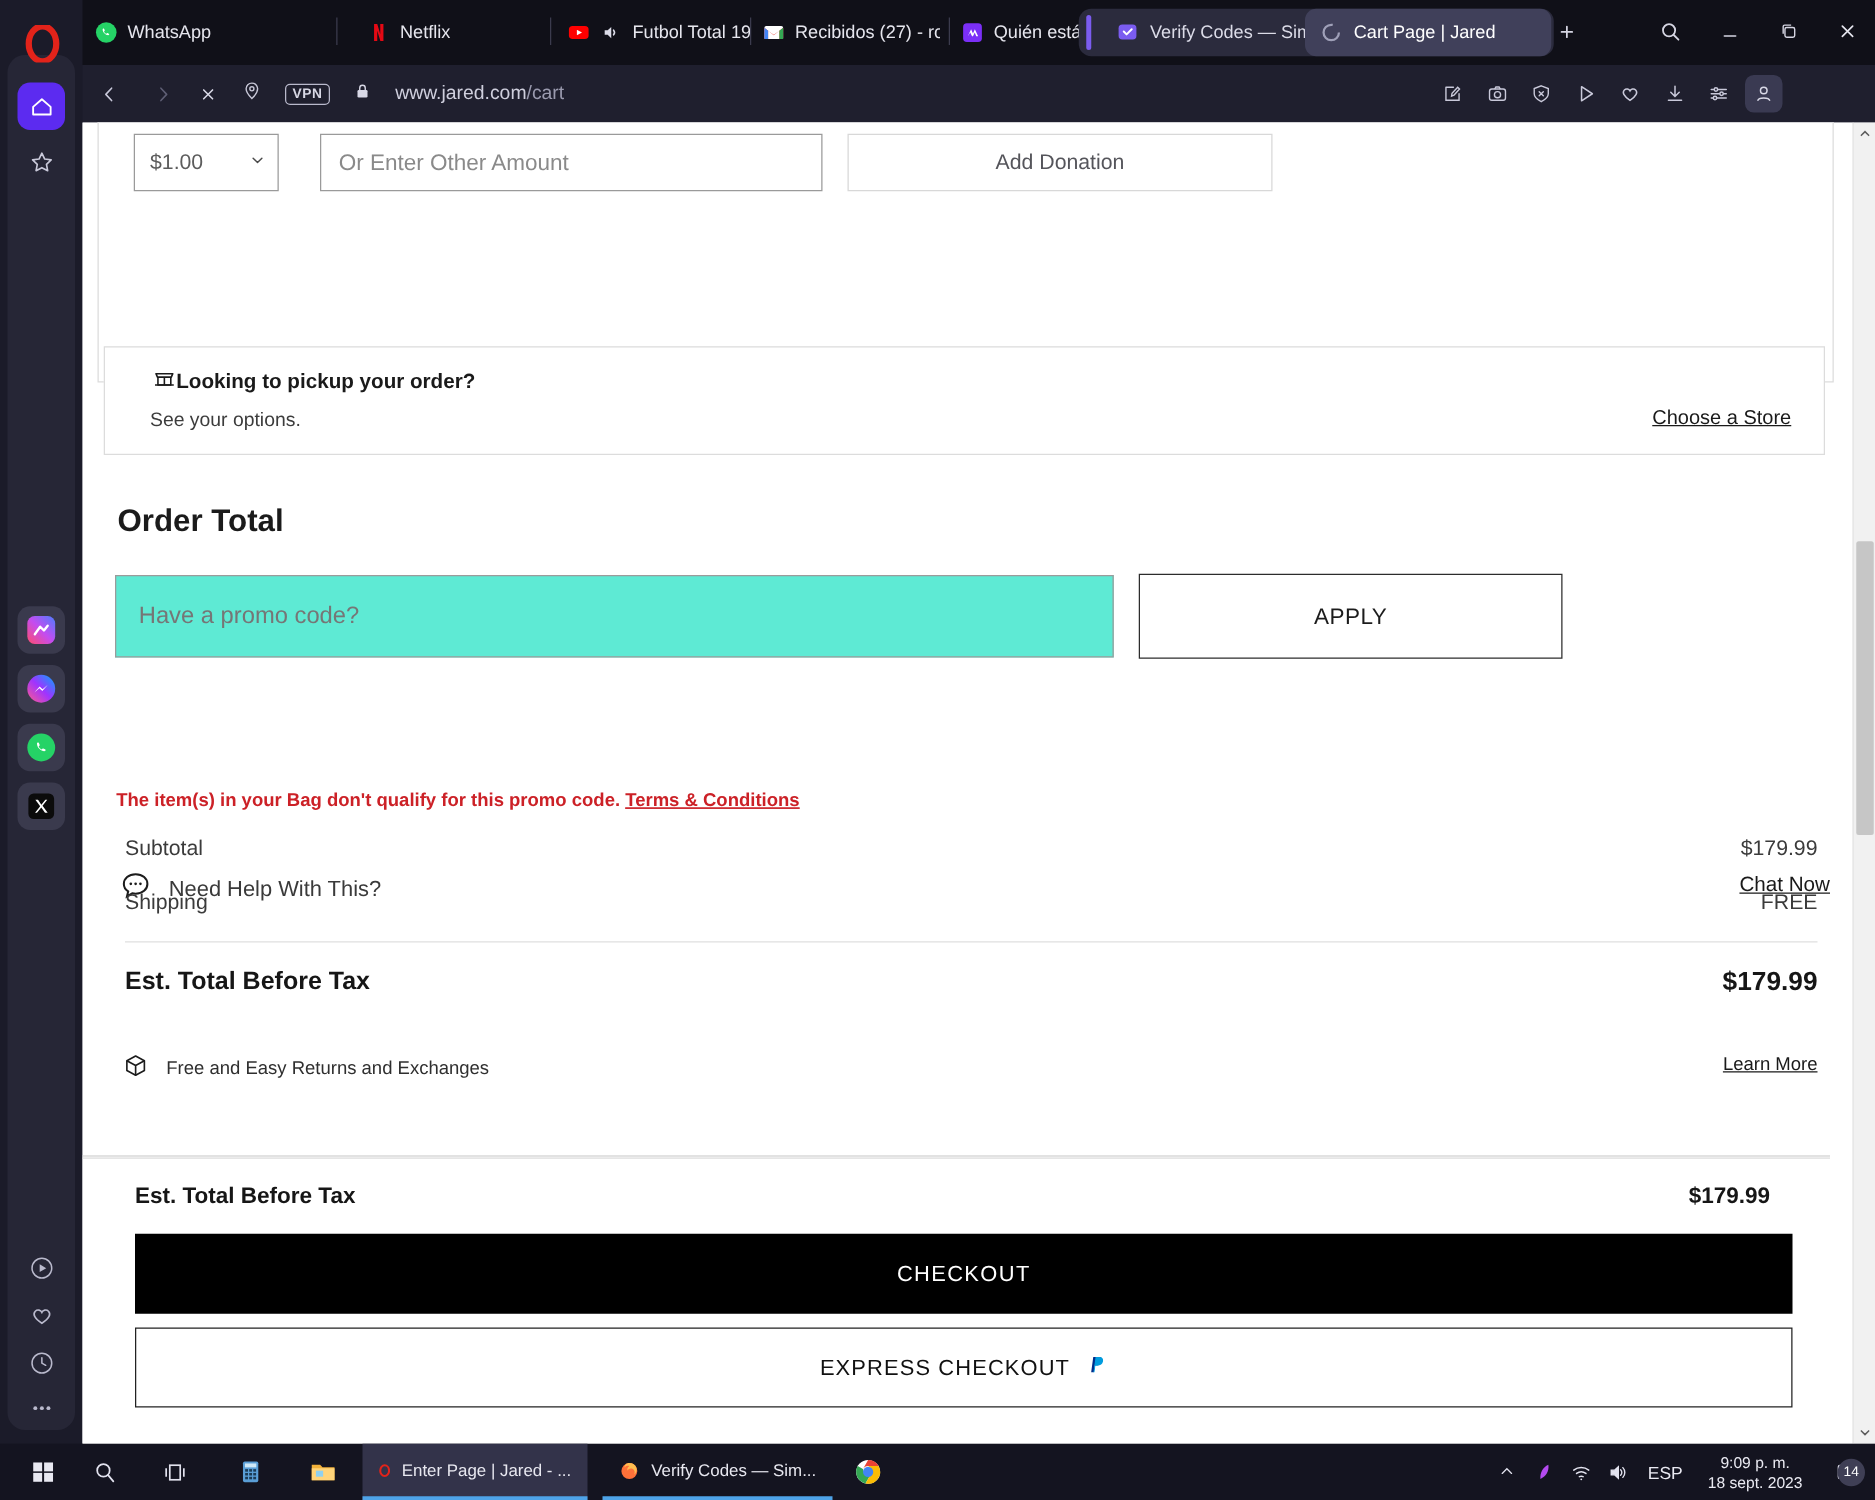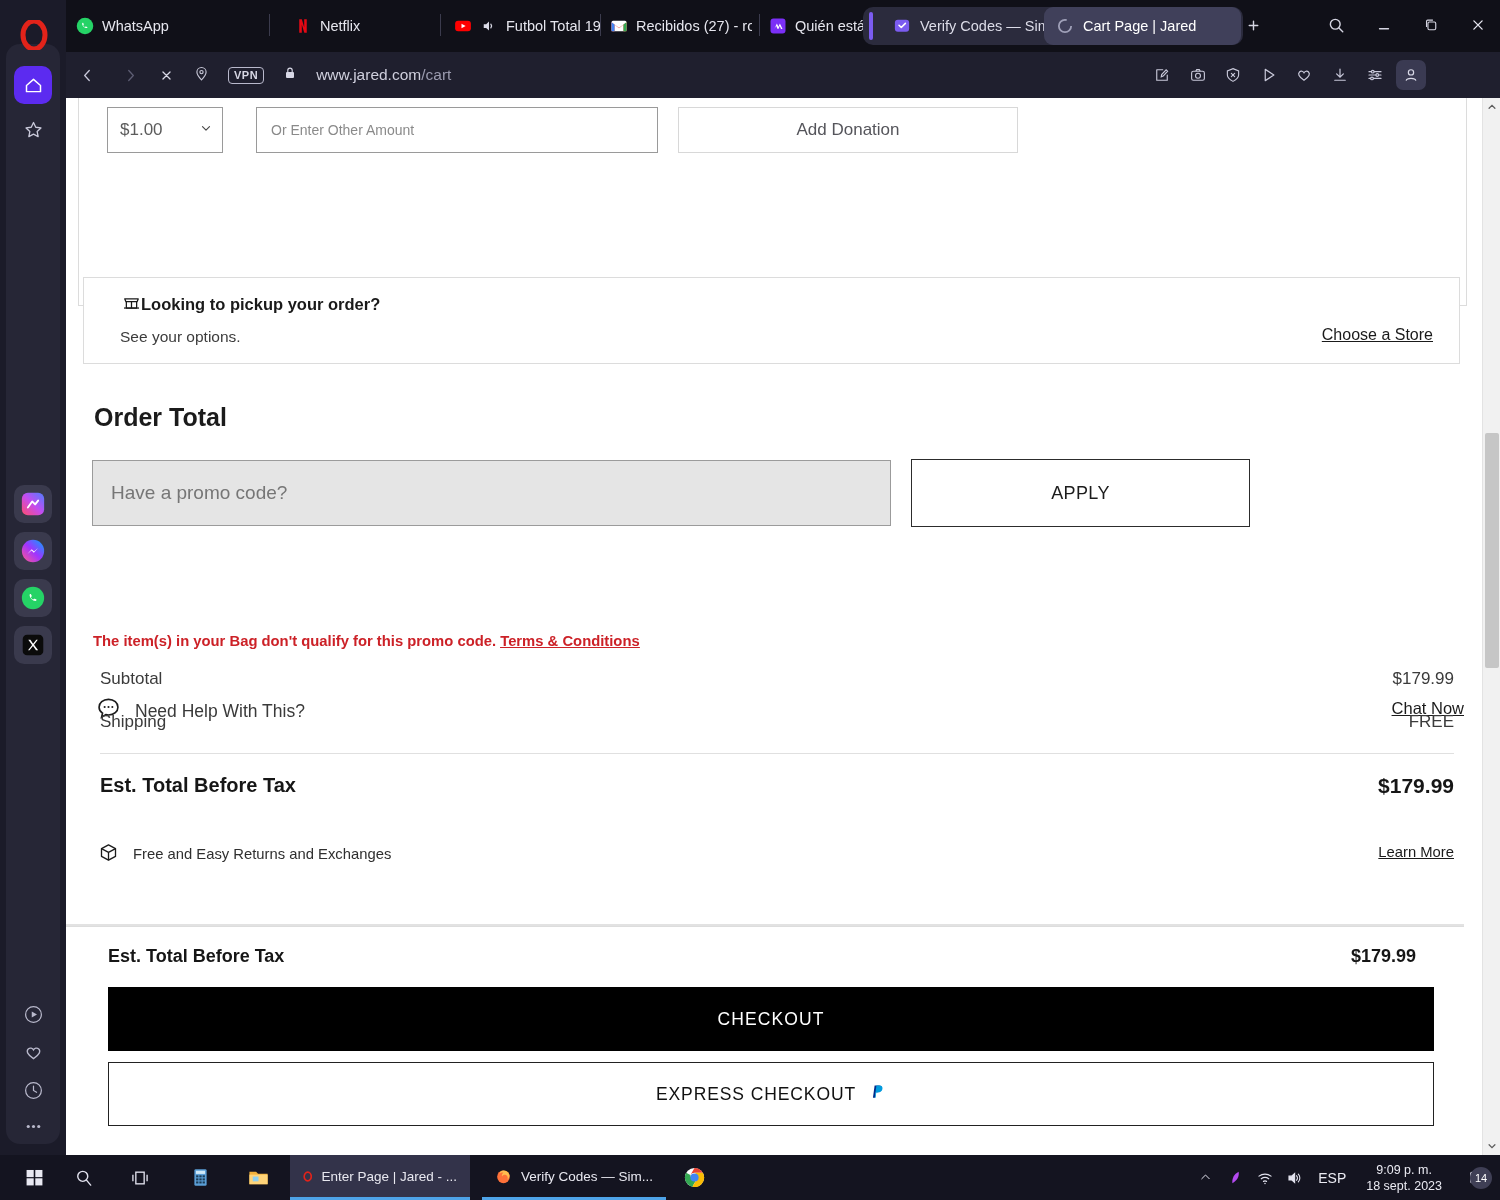--- a/index.html
+++ b/index.html
@@ -137,21 +137,21 @@
   #amt-select {
     position: absolute; left: 28px; top: 70px; width: 116px; height: 46px;
     border: 1px solid #9a9a9a; background: #fff;
     display: flex; align-items: center; justify-content: space-between;
     padding: 0 9px 0 12px; color: #5c5c5c; font-size: 17px;
   }
   #amt-other {
     position: absolute; left: 177px; top: 70px; width: 402px; height: 46px;
     border: 1px solid #9a9a9a; background: #fff;
     display: flex; align-items: center; padding: 0 14px;
-    color: #8a8a8a; font-size: 14px;
+    color: #8a8a8a; font-size: 18px;
   }
   #add-donation {
     position: absolute; left: 599px; top: 70px; width: 340px; height: 46px;
     border: 1px solid #d8d8d8; background: #fff;
     display: flex; align-items: center; justify-content: center;
     color: #55555b; font-size: 17px;
   }
 
   
   #pickup-card {
@@ -172,21 +172,21 @@
     font-size: 16px; color: #1a1a1a; text-decoration: underline;
   }
 
   
   #order-total-h {
     position: absolute; left: 28px; top: 305px;
     font-size: 25px; font-weight: bold; color: #1b1b1b;
   }
   #promo-input {
     position: absolute; left: 26px; top: 362px; width: 799px; height: 66px;
-    border: 1px solid #9b9b9b; background: #e5e5e5;
+    border: 1px solid #9b9b9b; background: #5eead4;
     display: flex; align-items: center; padding: 0 18px;
     color: #767676; font-size: 19px;
   }
   #apply-btn {
     position: absolute; left: 845px; top: 361px; width: 339px; height: 68px;
     border: 1.6px solid #2c2c2c; background: #fff;
     display: flex; align-items: center; justify-content: center;
     font-size: 18px; color: #1c1c1c; letter-spacing: .4px;
   }
   #promo-error {

